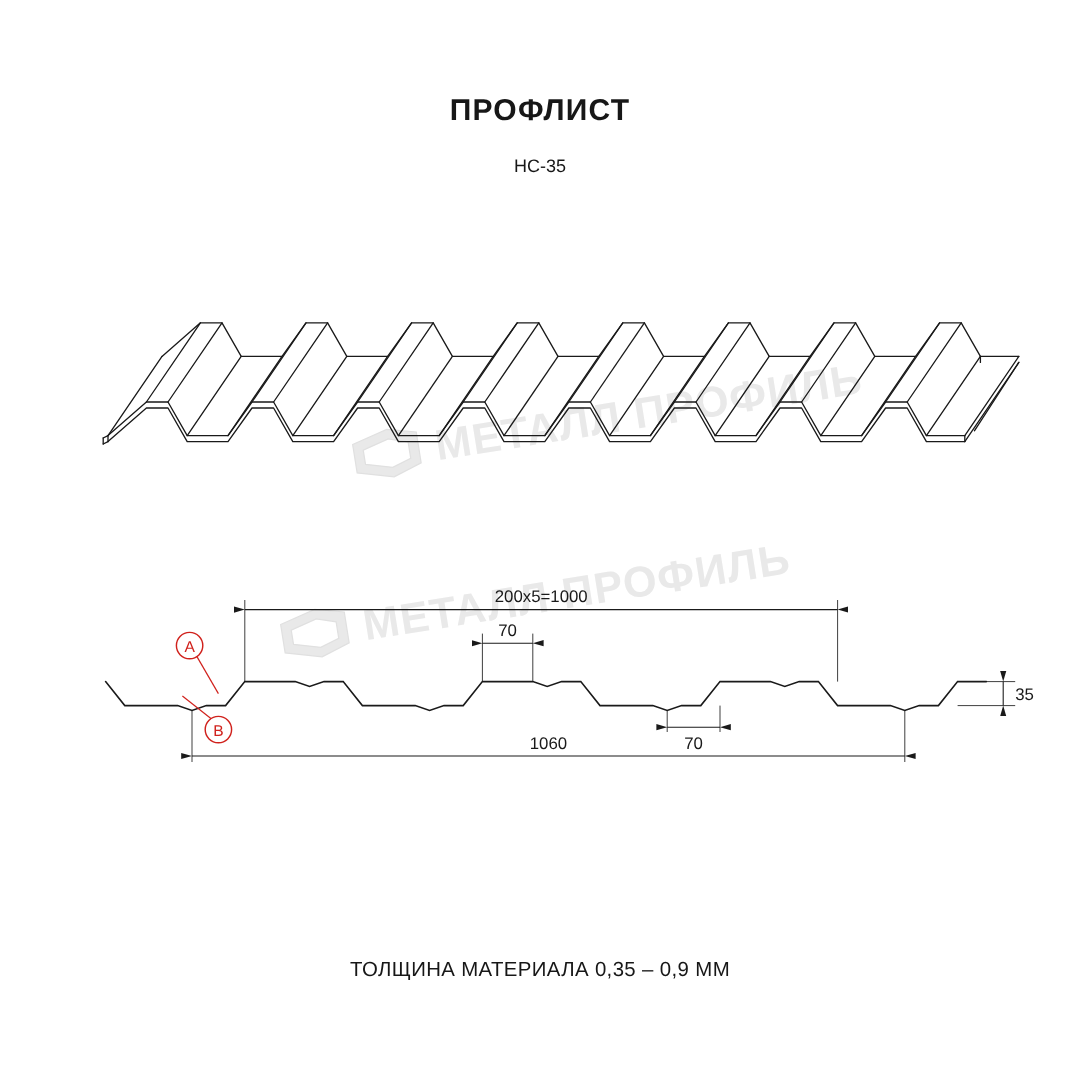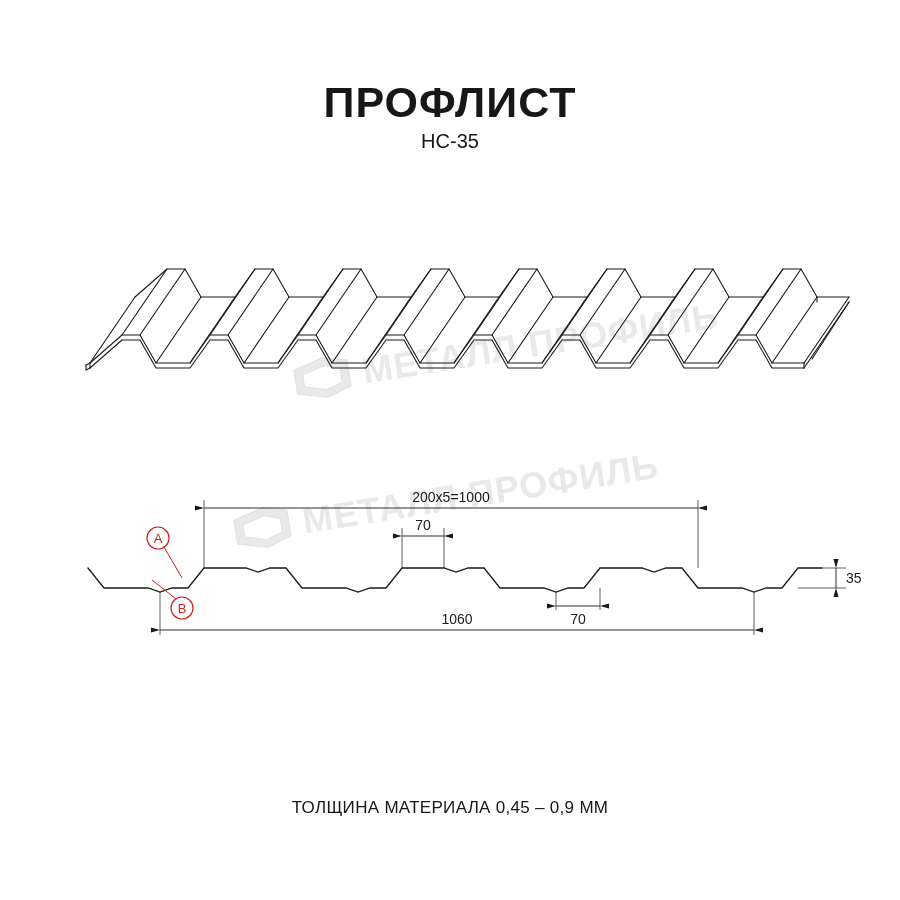--- a/index.html
+++ b/index.html
@@ -19,32 +19,32 @@
     position: relative;
     width: 900px;
     height: 900px;
   }
   .title {
     position: absolute;
     top: 78px;
     left: 0;
     width: 900px;
     text-align: center;
-    font-size: 43px;
+    font-size: 25px;
     font-weight: bold;
     letter-spacing: 1px;
     color: #171717;
   }
   .subtitle {
     position: absolute;
     top: 130px;
     left: 0;
     width: 900px;
     text-align: center;
-    font-size: 20px;
+    font-size: 15px;
     color: #171717;
   }
   .footer {
     position: absolute;
     top: 798px;
     left: 0;
     width: 900px;
     text-align: center;
     font-size: 17px;
     color: #171717;
@@ -255,15 +255,15 @@
       </g>
 
       <g>
         <circle cx="122" cy="128" r="11" fill="none" stroke="#d0211c" stroke-width="1.2"></circle>
         <text x="122" y="133" text-anchor="middle" font-size="13" fill="#d0211c">B</text>
         <line x1="116" y1="119" x2="92" y2="100" stroke="#d0211c" stroke-width="1"></line>
       </g>
     </svg>
   </div>
 
-  <div class="footer">ТОЛЩИНА МАТЕРИАЛА 0,45 – 0,9 ММ</div>
+  <div class="footer">ТОЛЩИНА МАТЕРИАЛА 0,35 – 0,9 ММ</div>
 
 </div>
 
 </body></html>

